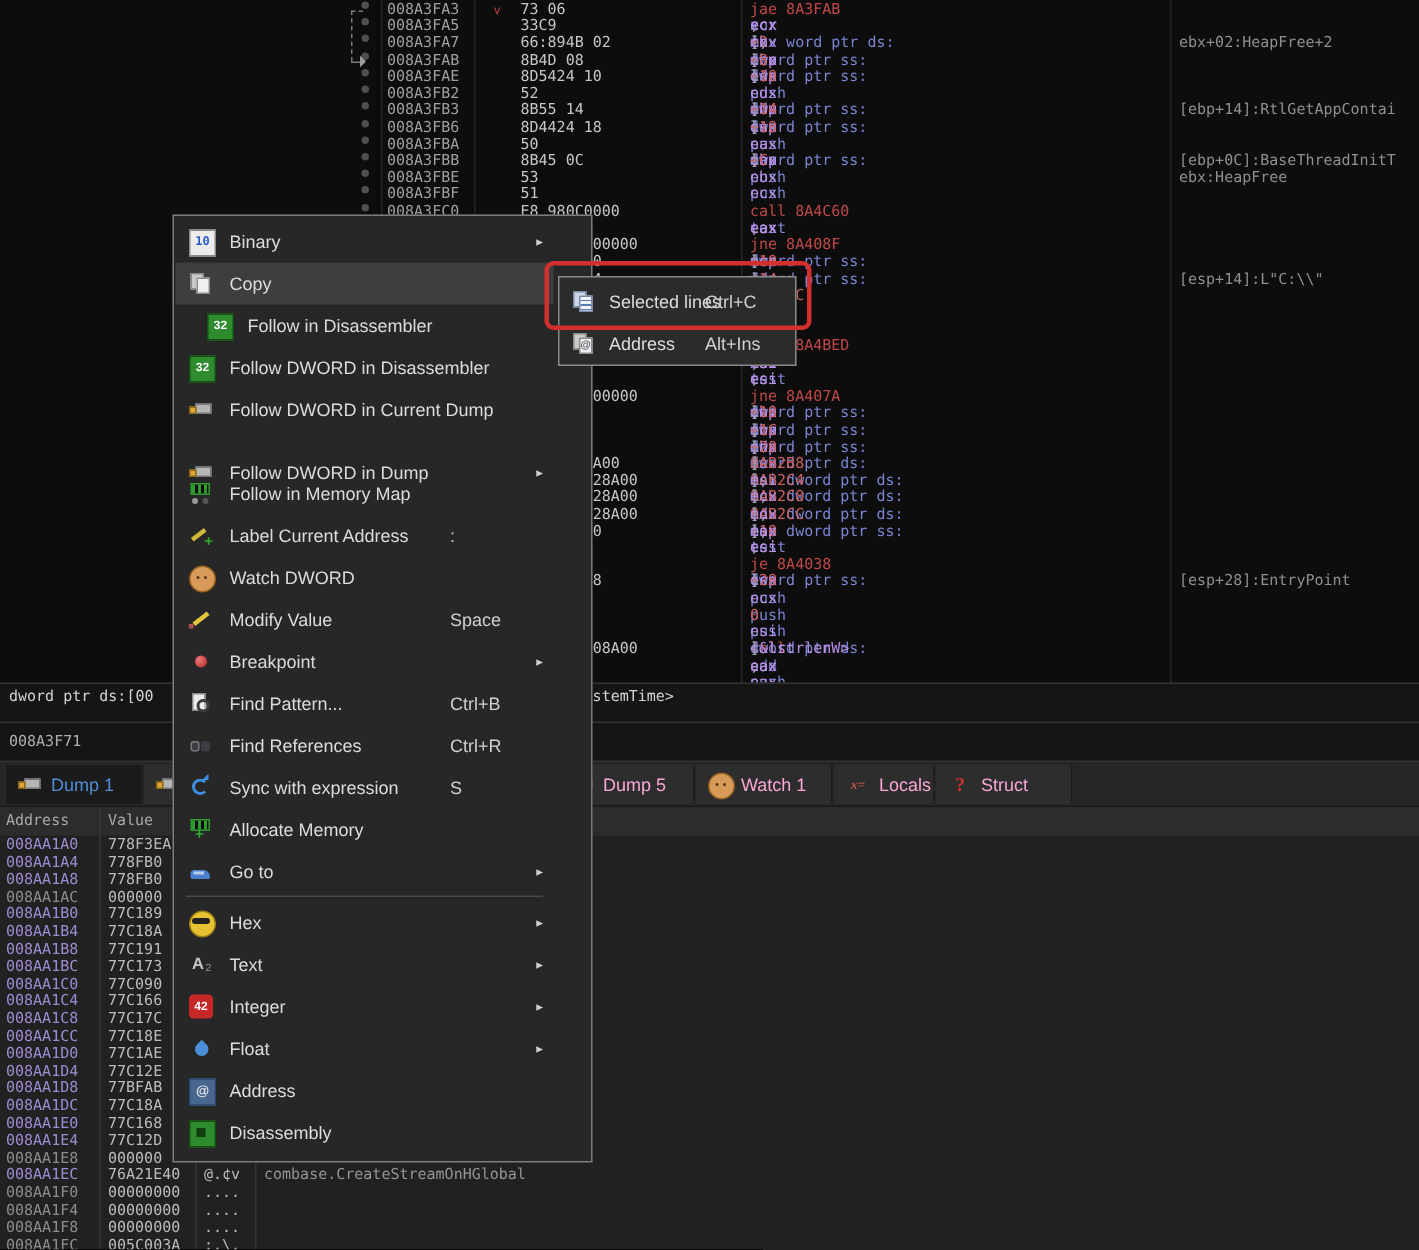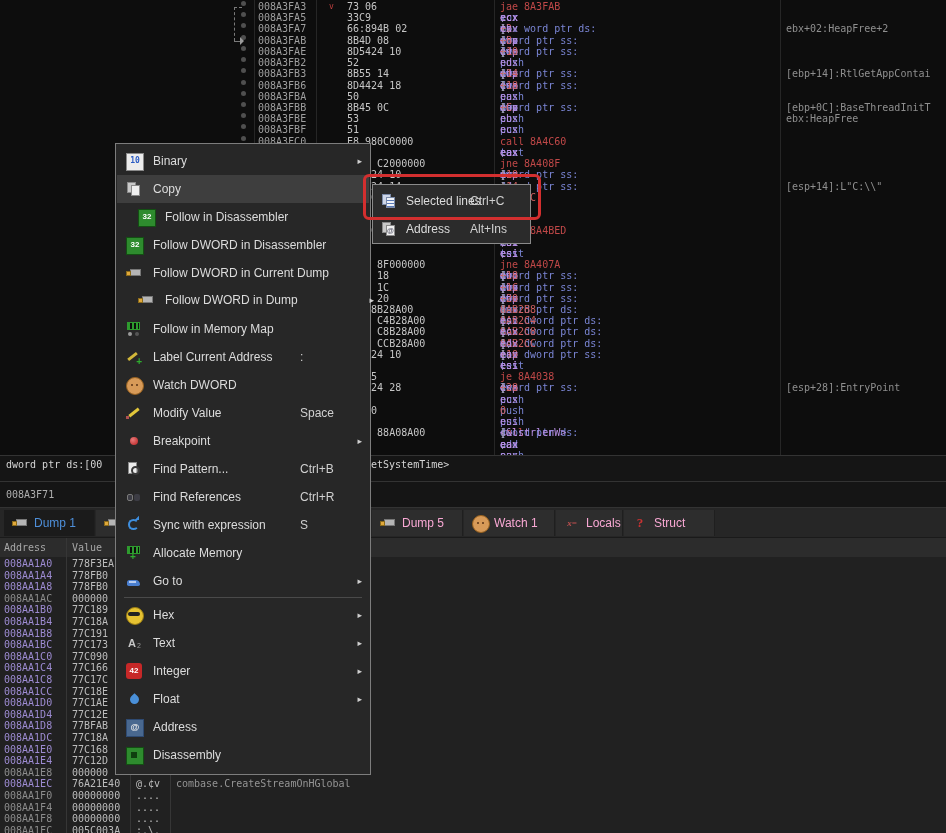--- a/index.html
+++ b/index.html
@@ -44,21 +44,21 @@
   .dumprow{position:absolute;left:0;width:946px;height:11px;}
   .dumprow span{position:absolute;top:0;}
   .du-a{left:4px;color:#8c8c8c;}
   .du-a.hl{color:#9d8bd2;}
   .du-v{left:72px;color:#bcbcbc;}
   .du-s{left:136px;color:#bcbcbc;}
   .du-c{left:176px;color:#949494;}
   .dvd{position:absolute;top:30px;width:1px;height:295px;background:#363636;}
 
   
-  #menu{position:absolute;left:115px;top:143px;width:256px;height:632px;background:#272727;
+  #menu{position:absolute;left:115px;top:143px;width:280px;height:632px;background:#272727;
         border:1px solid #7d7d7d;box-sizing:border-box;z-index:20;}
   .menu-item{position:absolute;left:1px;width:252px;height:28px;}
   .menu-item.hilite{background:#3e3e3e;}
   .mi-label{position:absolute;left:36px;top:0;line-height:28px;font-size:12px;color:#dcdcdc;white-space:nowrap;}
   .mi-short{position:absolute;left:183px;top:0;line-height:28px;font-size:12px;color:#d0d0d0;}
   .mi-arrow{position:absolute;right:7px;top:0;line-height:28px;font-size:9px;color:#cfcfcf;}
   .menu-sep{position:absolute;left:8px;width:238px;height:1px;background:#4a4a4a;}
   .menu-item .ic{left:9px;top:6px;}
 
   
@@ -224,21 +224,21 @@
         <span class="mi-label">Follow in Disassembler</span>
       </div>
       <div class="menu-item" style="top: 87px;">
         <span class="ic" data-i="cpu32-icon"></span>
         <span class="mi-label">Follow DWORD in Disassembler</span>
       </div>
       <div class="menu-item" style="top: 115px;">
         <span class="ic" data-i="dump-icon"></span>
         <span class="mi-label">Follow DWORD in Current Dump</span>
       </div>
-      <div class="menu-item" style="top: 142px; margin-left: 12px;">
+      <div class="menu-item" style="top: 157px;">
         <span class="ic" data-i="dump-icon"></span>
         <span class="mi-label">Follow DWORD in Dump</span>
         <span class="mi-arrow">▸</span>
       </div>
       <div class="menu-item" style="top: 171px;">
         <span class="ic" data-i="memory-map-icon"></span>
         <span class="mi-label">Follow in Memory Map</span>
       </div>
       <div class="menu-item" style="top: 199px;">
         <span class="ic" data-i="label-icon"></span>

